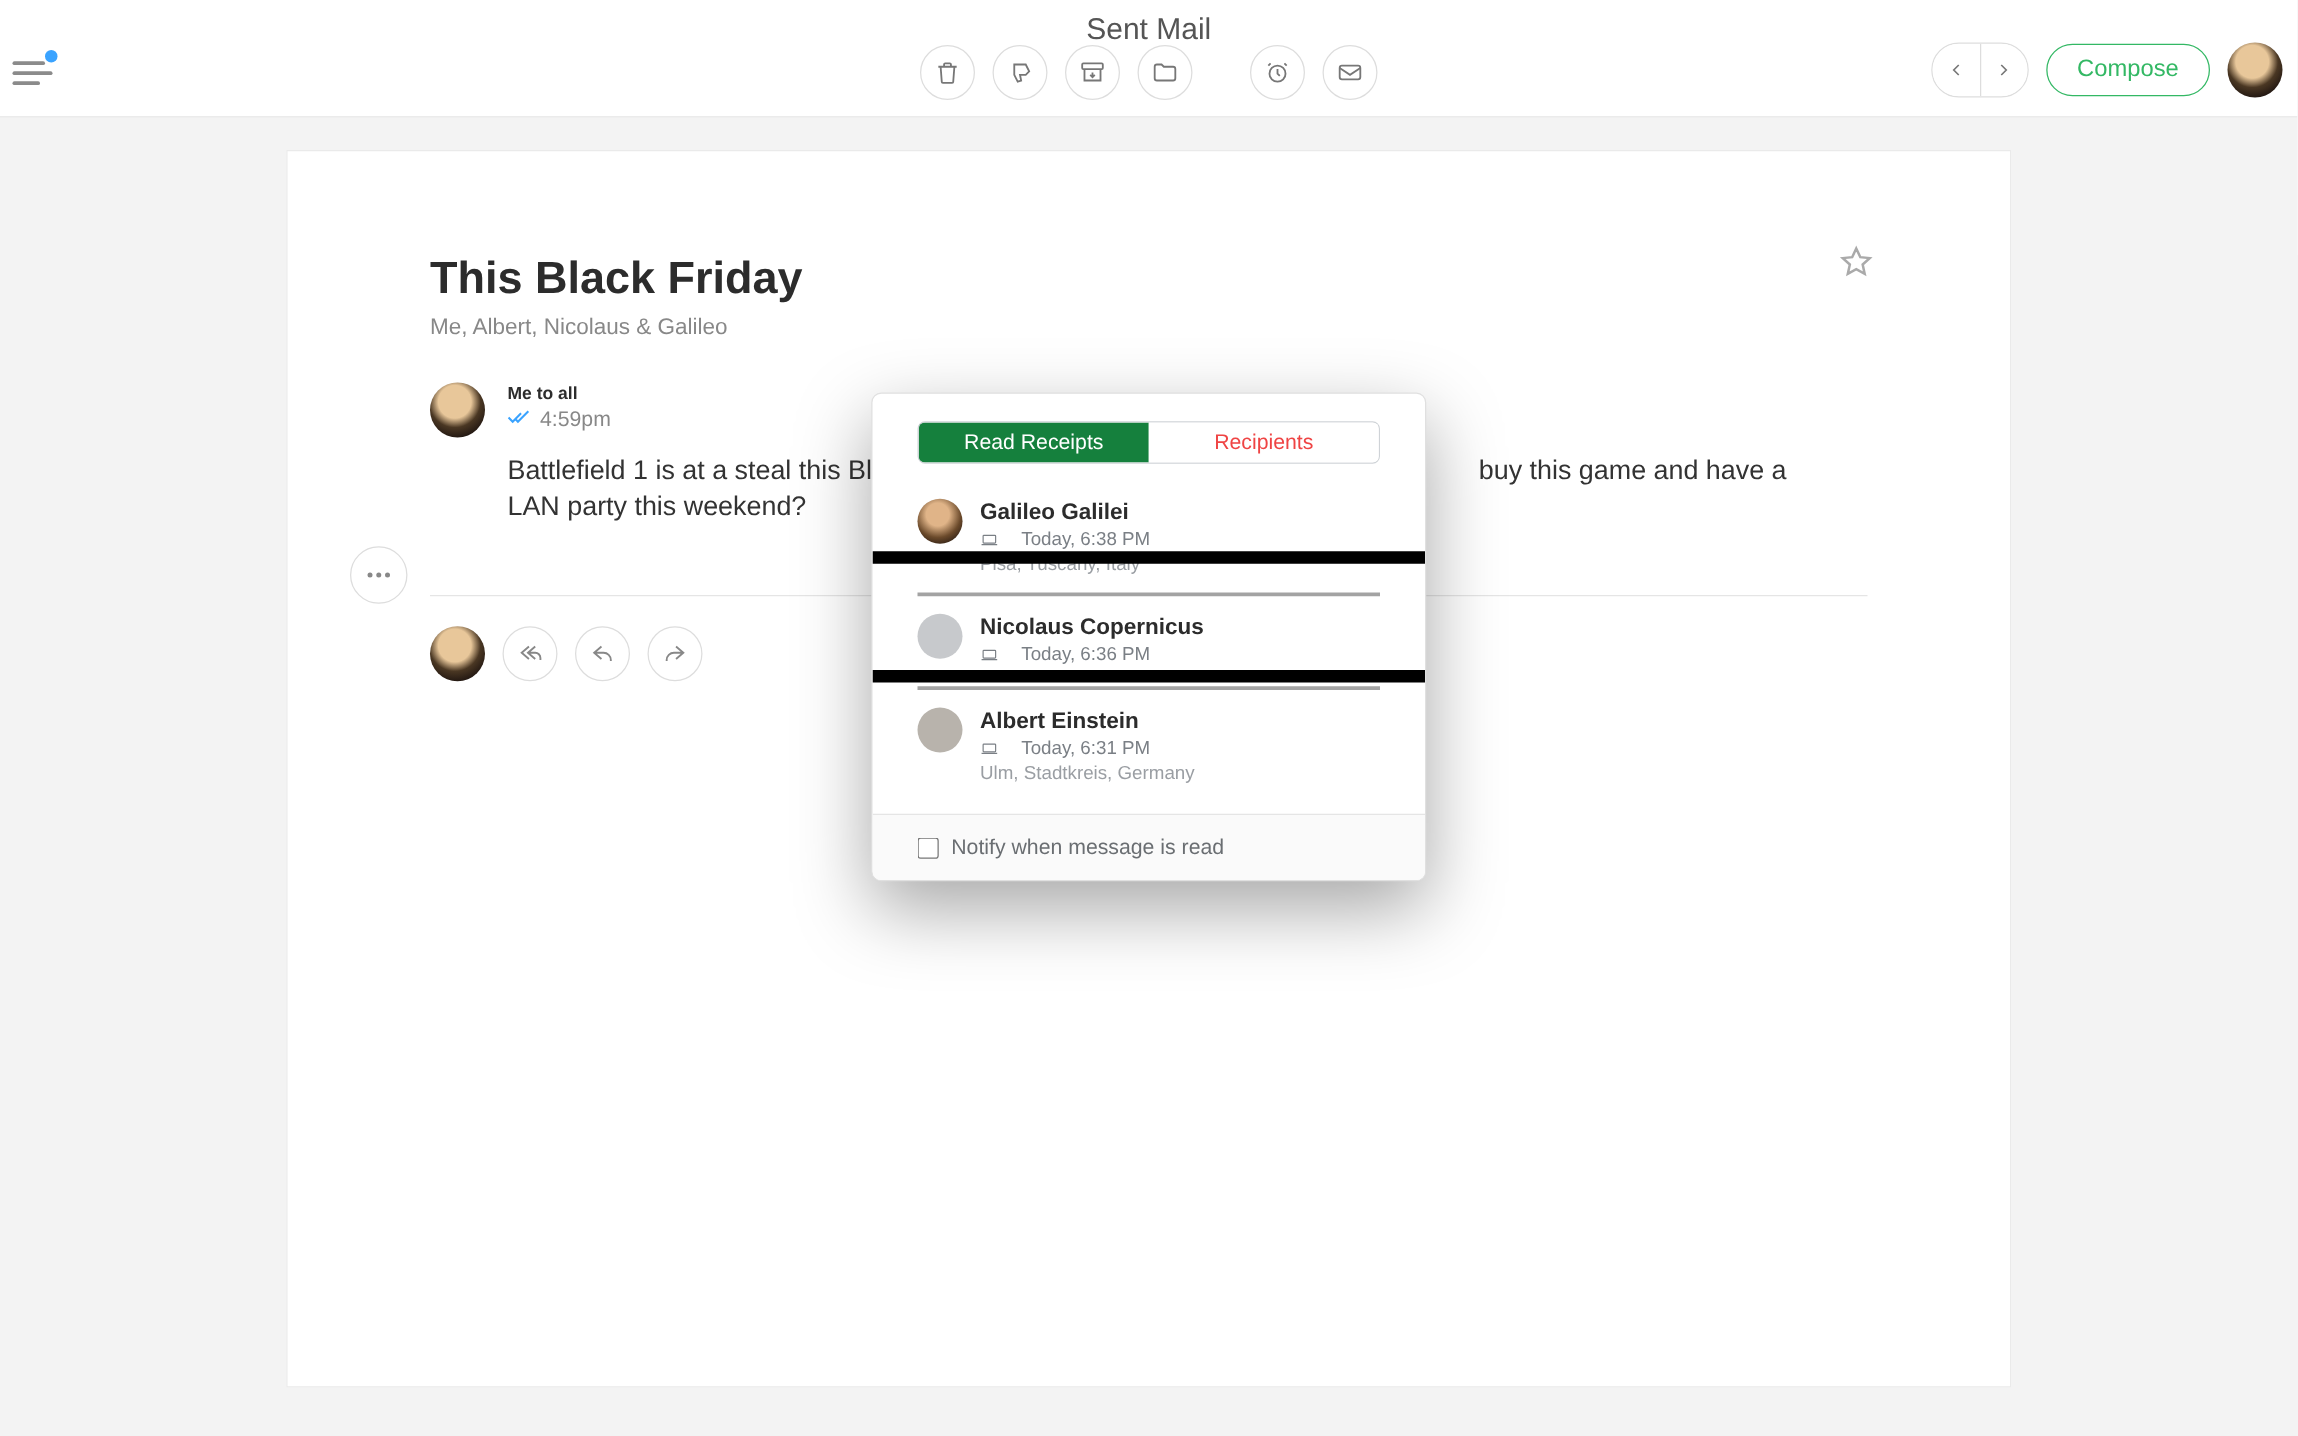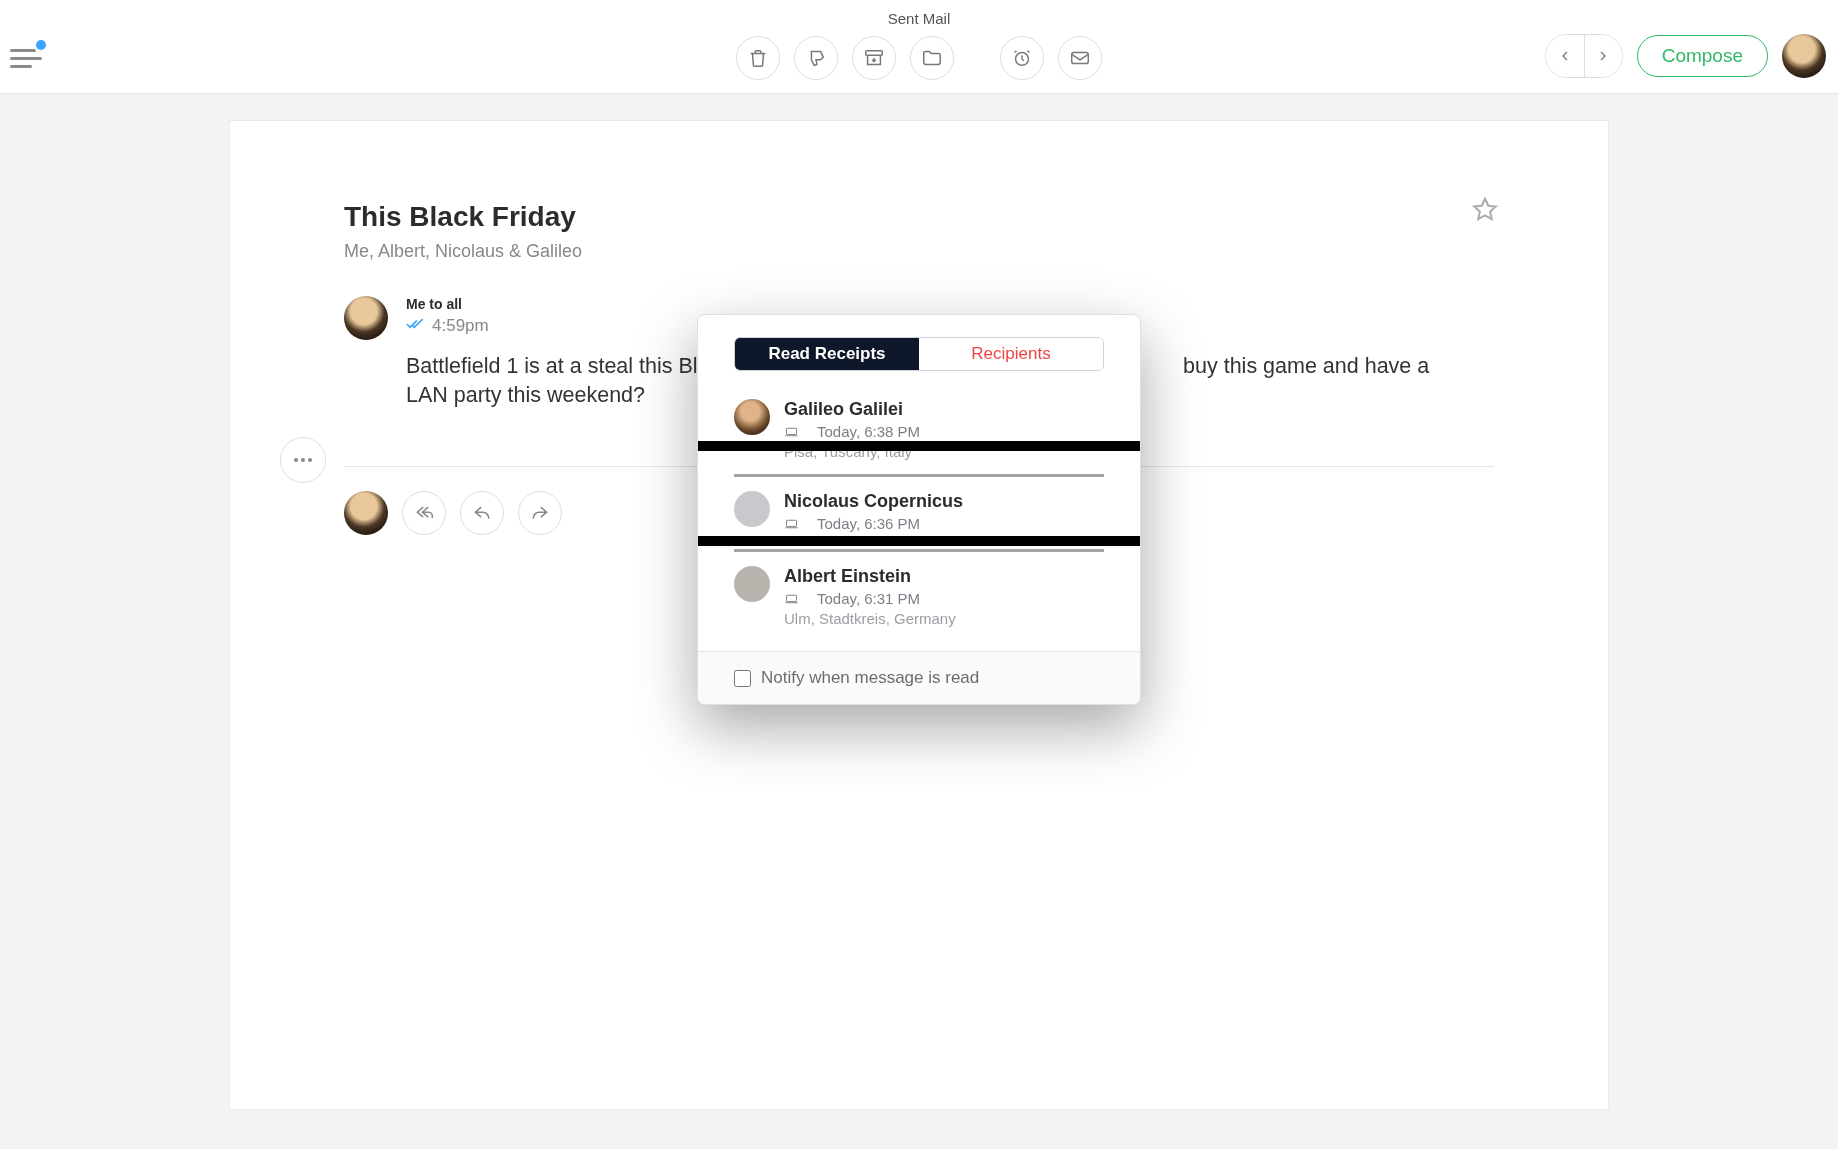--- a/index.html
+++ b/index.html
@@ -16,21 +16,21 @@
     position: relative;
     height: 94px;
     background: #fff;
     border-bottom: 1px solid #e5e5e5;
   }
   .topbar-title {
     position: absolute;
     top: 10px;
     left: 0; right: 0;
     text-align: center;
-    font-size: 15px;
+    font-size: 24px;
     color: #555;
   }
   .hamburger {
     position: absolute;
     left: 10px;
     top: 44px;
     width: 36px;
     height: 30px;
     cursor: pointer;
   }
@@ -119,21 +119,21 @@
   }
   .card {
     width: 1380px;
     height: 990px;
     background: #fff;
     border: 1px solid #eaeaea;
     position: relative;
   }
   .card-inner { padding: 80px 114px 0 114px; }
   .subject {
-    font-size: 28px;
+    font-size: 36px;
     font-weight: 700;
     color: #2c2c2c;
     margin-bottom: 8px;
   }
   .participants {
     font-size: 18px;
     color: #888;
     margin-bottom: 34px;
   }
   .star-btn {
@@ -237,23 +237,22 @@
   .seg button {
     flex: 1;
     padding: 6px 0;
     font-size: 17px;
     border: none;
     background: #fff;
     color: #ef4444;
     cursor: pointer;
   }
   .seg button.active {
-    background: #0f172a;
+    background: #15803d;
     color: #fff;
-    font-weight: bold;
   }
   .receipt-list { padding: 0 36px; }
   .receipt {
     display: flex;
     gap: 14px;
     padding: 14px 0;
     border-bottom: 3px solid #a3a3a3;
     position: relative;
   }
   .receipt:last-child { border-bottom: none; padding-bottom: 24px; }

